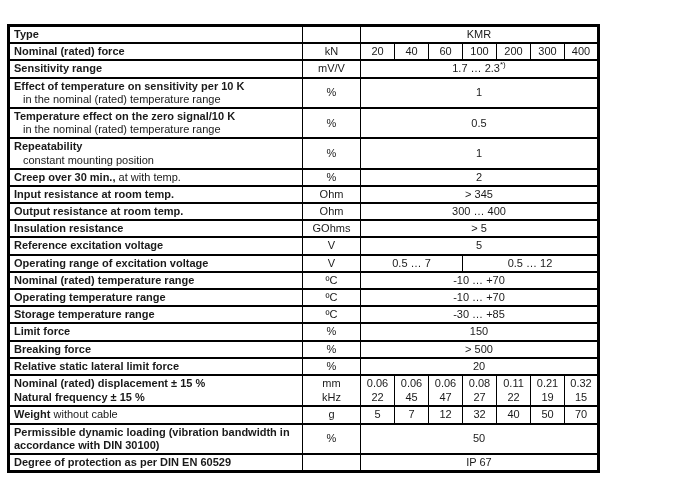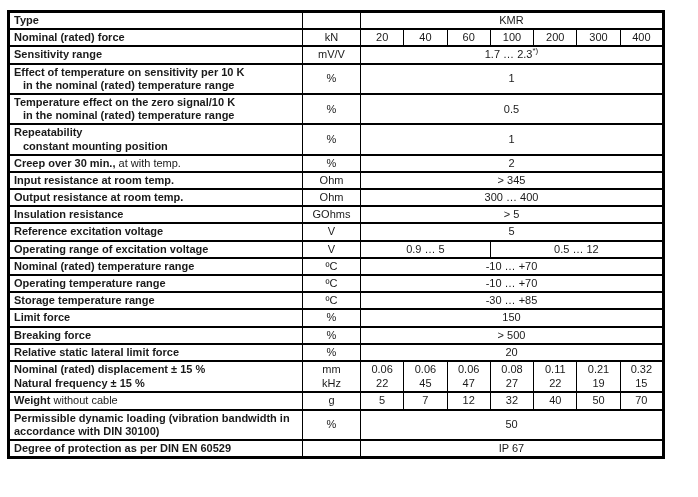--- a/index.html
+++ b/index.html
@@ -2,36 +2,36 @@
 <html><head>
 <meta charset="utf-8">
 <style>
   html,body{margin:0;padding:0;background:#f6f6f6;}
   .page{
     width:698px;height:497px;background:#ffffff;position:relative;
     font-family:"Liberation Sans","DejaVu Sans",sans-serif;
     color:#1a1a1a;box-sizing:border-box;overflow:hidden;
   }
   table.spec{
-    position:absolute;left:7px;top:10px;width:658px;
+    position:absolute;left:7px;top:24px;width:593px;
     border-collapse:collapse;table-layout:fixed;
     border:3px solid #000;
     font-size:11px;line-height:1.2;color:#1a1a1a;
   }
   .spec td{
     border-left:1px solid #000;border-right:1px solid #000;
     border-top:2px solid #000;border-bottom:2px solid #000;
     padding:1px 4px;vertical-align:middle;overflow:hidden;
   }
   .c-label{width:294px;}
   .c-unit{width:58px;}
   td.lbl{text-align:left;font-weight:bold;}
   td.unit,td.val{text-align:center;font-weight:normal;}
   .bold{font-weight:bold;}
-  .sub{display:block;font-weight:bold;padding-left:9px;}
+  .sub{display:block;font-weight:normal;padding-left:9px;}
   .suffix{font-weight:normal;}
   .vbottom{vertical-align:bottom;padding-bottom:3px;}
   sup.fn{font-size:8px;line-height:0;vertical-align:super;}
   tr.rt{height:15px;}
   tr.r1{height:17px;margin-left:21px;}
   tr.r2{height:29px;}
   tr.rd{height:31px;}
   .twoline div{line-height:1.25;}
 </style>
 </head>
@@ -129,21 +129,21 @@
 
     <tr class="r1">
       <td class="lbl">Reference excitation voltage</td>
       <td class="unit">V</td>
       <td class="val" colspan="7">5</td>
     </tr>
 
     <tr class="r1">
       <td class="lbl">Operating range of excitation voltage</td>
       <td class="unit">V</td>
-      <td class="val" colspan="3">0.9 … 5</td>
+      <td class="val" colspan="3">0.5 … 7</td>
       <td class="val" colspan="4">0.5 … 12</td>
     </tr>
 
     <tr class="r1">
       <td class="lbl">Nominal (rated) temperature range</td>
       <td class="unit">ºC</td>
       <td class="val" colspan="7">-10 … +70</td>
     </tr>
 
     <tr class="r1">

